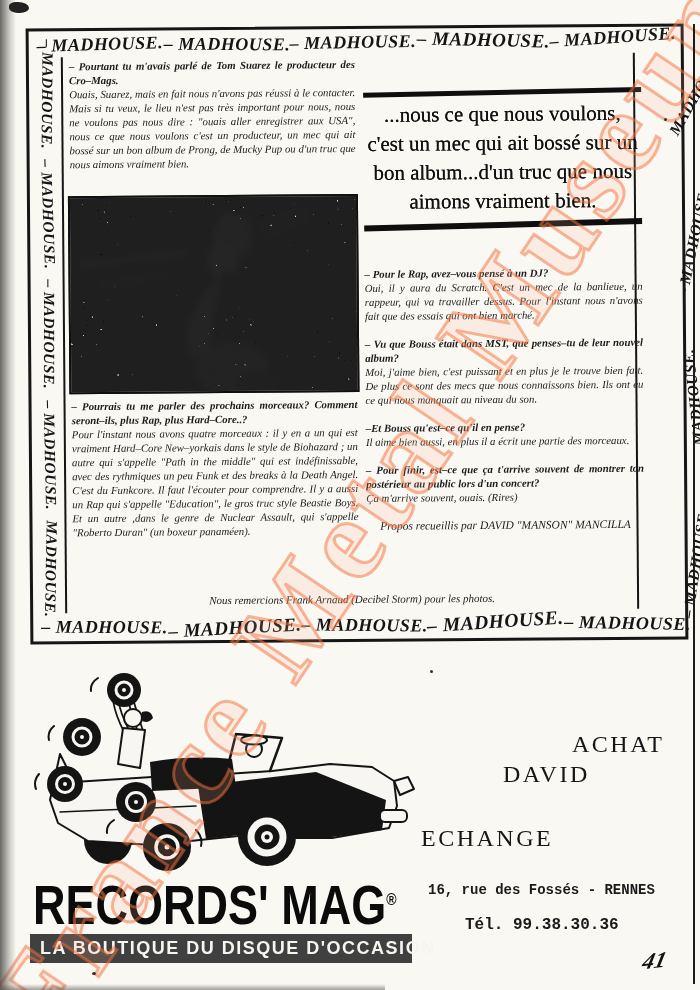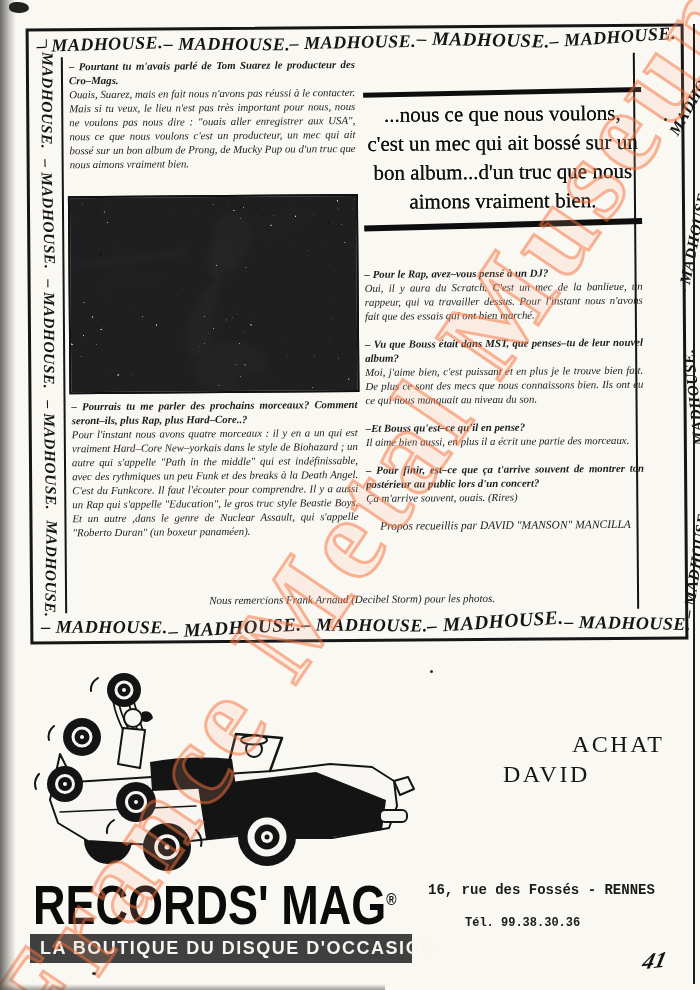--- a/index.html
+++ b/index.html
@@ -73,21 +73,21 @@
   .tagline{position:absolute;left:30px;top:934px;width:372px;height:29px;background:#404040;color:#f6f5f0;
            font-family:"Liberation Sans",sans-serif;font-weight:700;font-size:18px;letter-spacing:1.5px;
            line-height:29px;padding-left:10px;white-space:nowrap;}
   .svc{position:absolute;font-family:"Liberation Serif",serif;font-size:24px;letter-spacing:2.5px;color:#161616;}
   .svc-achat{left:572px;top:697px;margin-top:34px;}
   .svc-vente{left:503px;top:761px;}
   .svc-echange{left:421px;top:825px;}
   .addr{position:absolute;left:428px;top:882px;font-family:"Liberation Mono",monospace;font-weight:700;
         font-size:14px;color:#1a1a1a;white-space:nowrap;}
   .phone{position:absolute;left:465px;top:916px;font-family:"Liberation Mono",monospace;font-weight:700;
-         font-size:12px;color:#1a1a1a;}
+         font-size:16px;color:#1a1a1a;}
   .pagenum{position:absolute;right:34px;top:948px;font:700 italic 23px "Liberation Serif",serif;
            transform:skewX(-18deg) rotate(-6deg);color:#111;}
 </style>
 </head>
 <body>
 
 <div class="page">
 
   <div class="edge-left"></div>
   <div class="edge-right"></div>
@@ -255,17 +255,18 @@
         </g>
       <path d="M68,18 q-8,5 -7,13 M24,66 q-7,6 -5,14 M9,114 q-6,7 -3,15 M84,160 q-8,5 -7,13 M166,170 q7,7 5,16" stroke="#141414" stroke-width="2" fill="none"></path>
     </g>
   </svg>
 
   <div class="brand"><span>RECORDS' MAG</span><sup>®</sup></div>
   <div class="tagline">LA BOUTIQUE DU DISQUE D'OCCASION</div>
 
   <div class="svc svc-achat">ACHAT</div>
   <div class="svc svc-vente">DAVID</div>
+  <div class="svc svc-echange">ECHANGE</div>
   <div class="addr">16, rue des Fossés - RENNES</div>
   <div class="phone">Tél. 99.38.30.36</div>
 
   <div class="pagenum">41</div>
 </div>
 
 </body></html>

